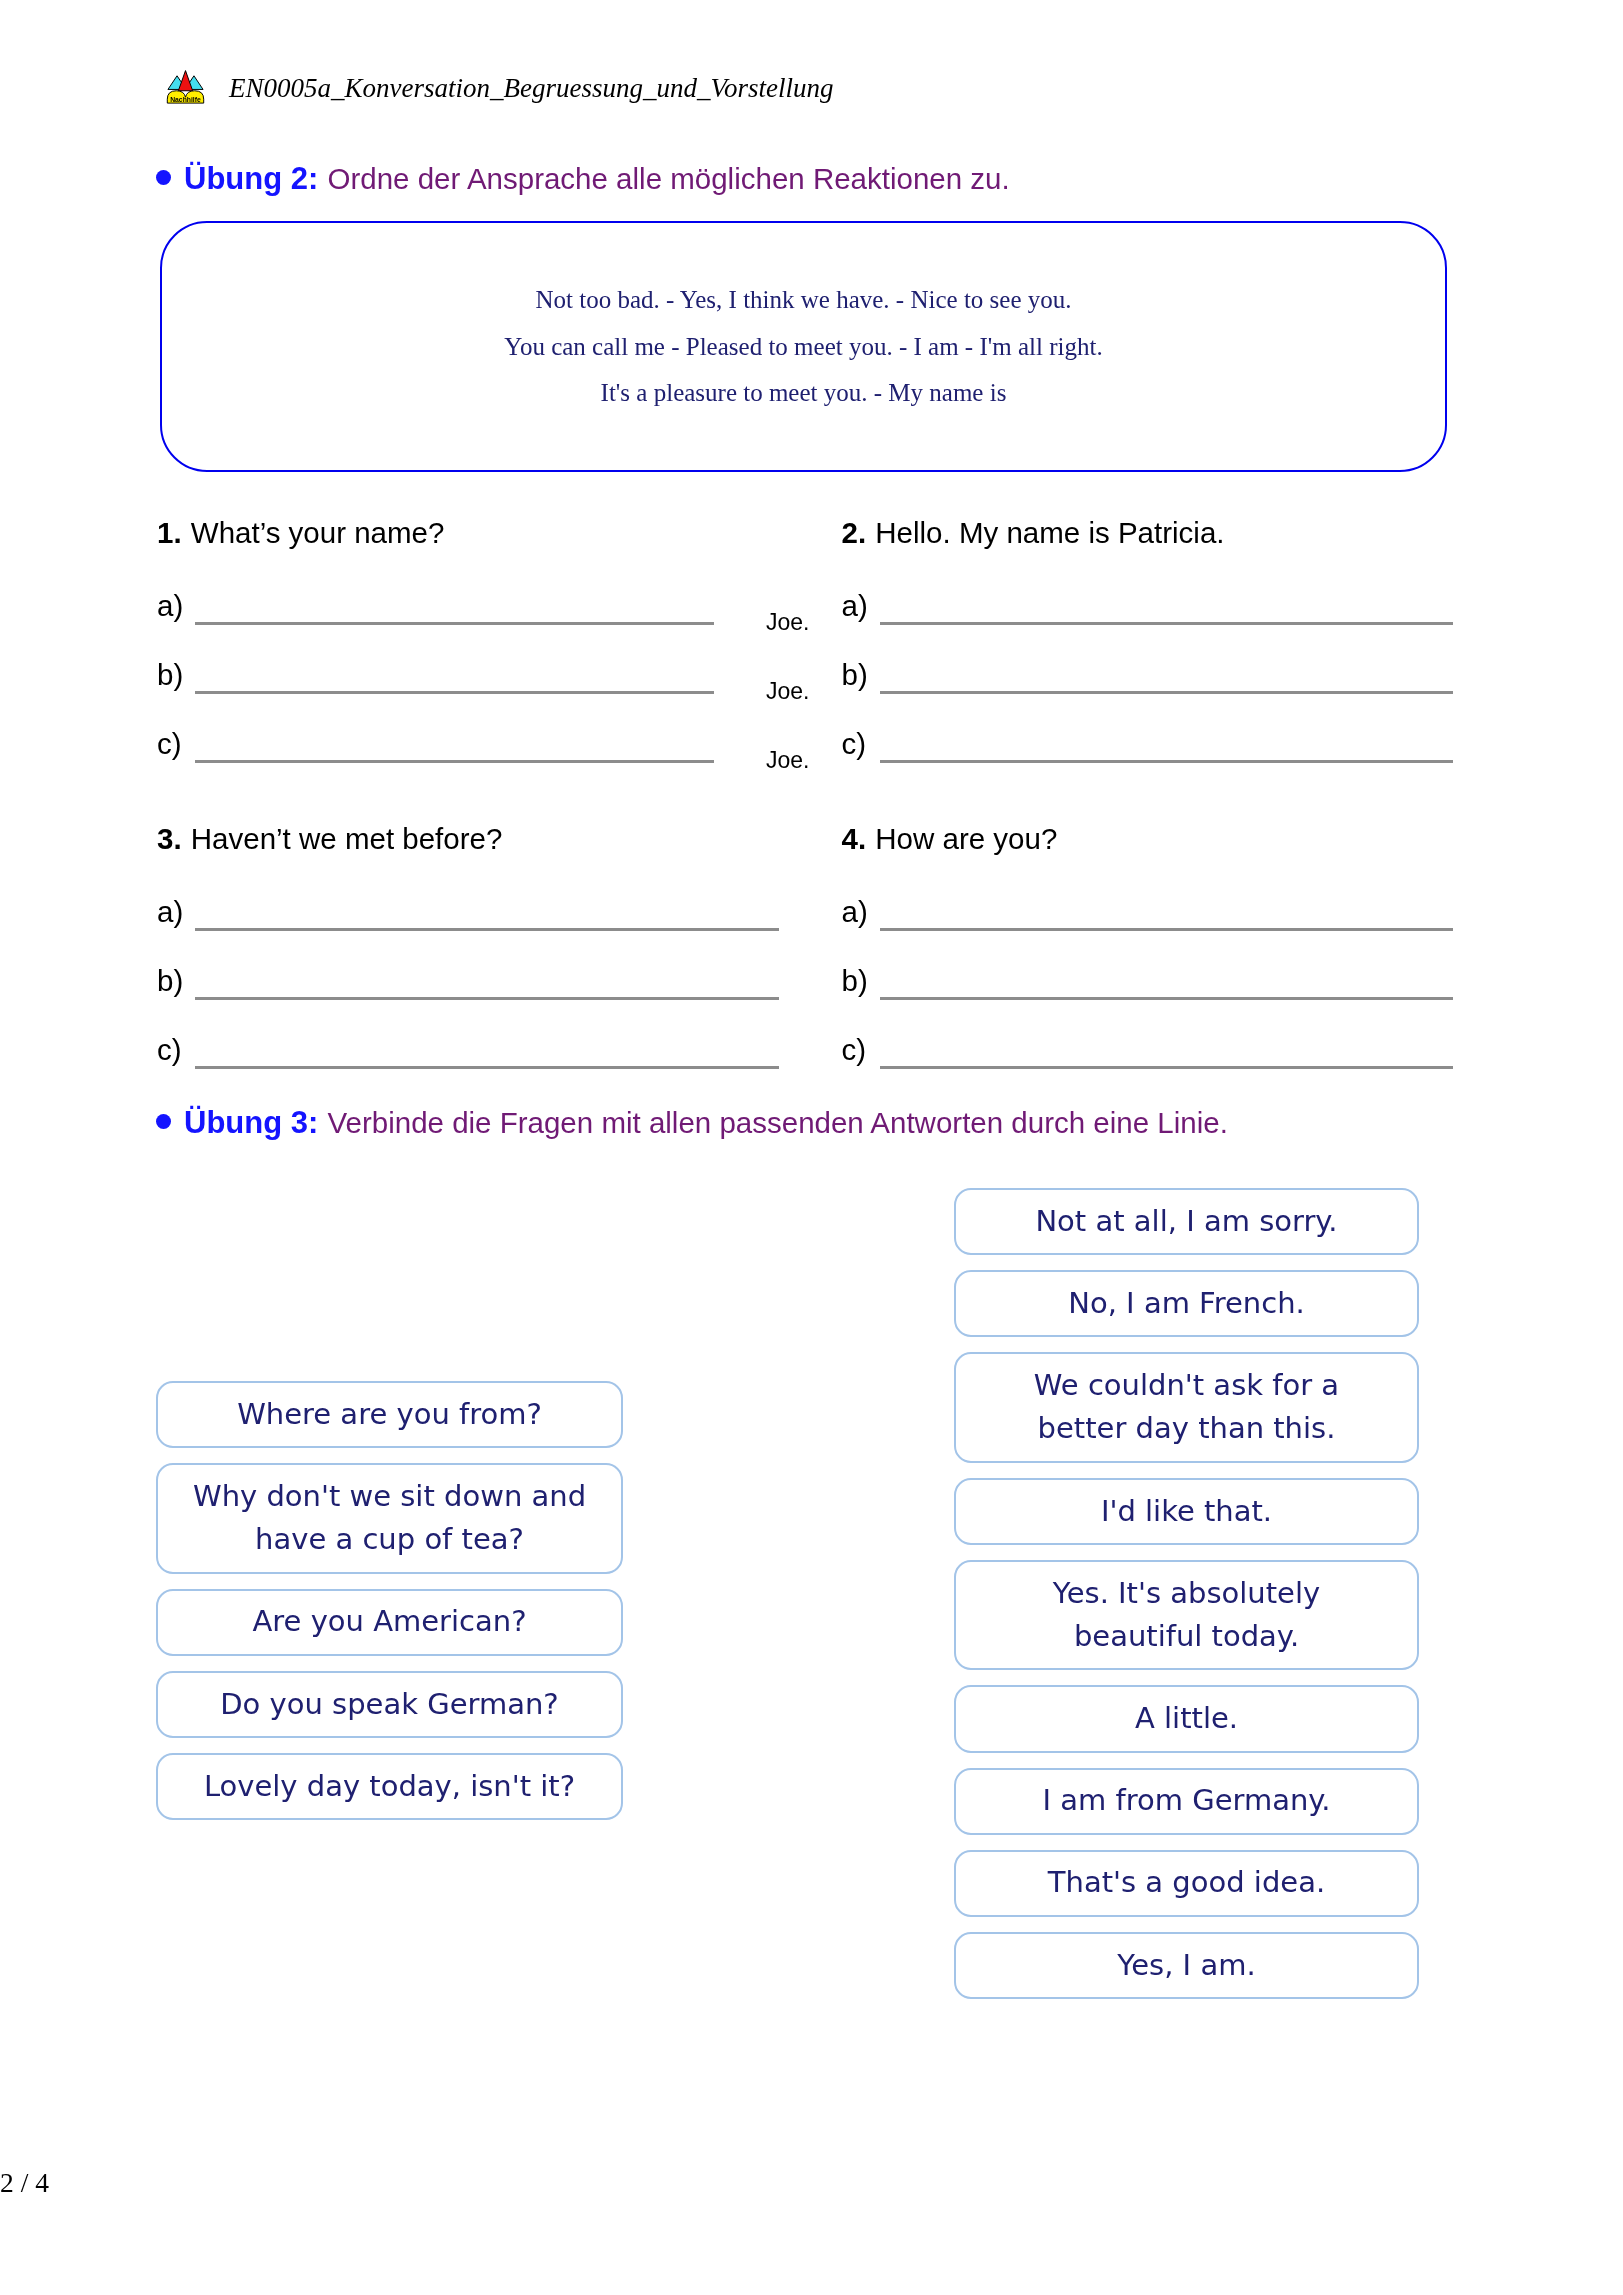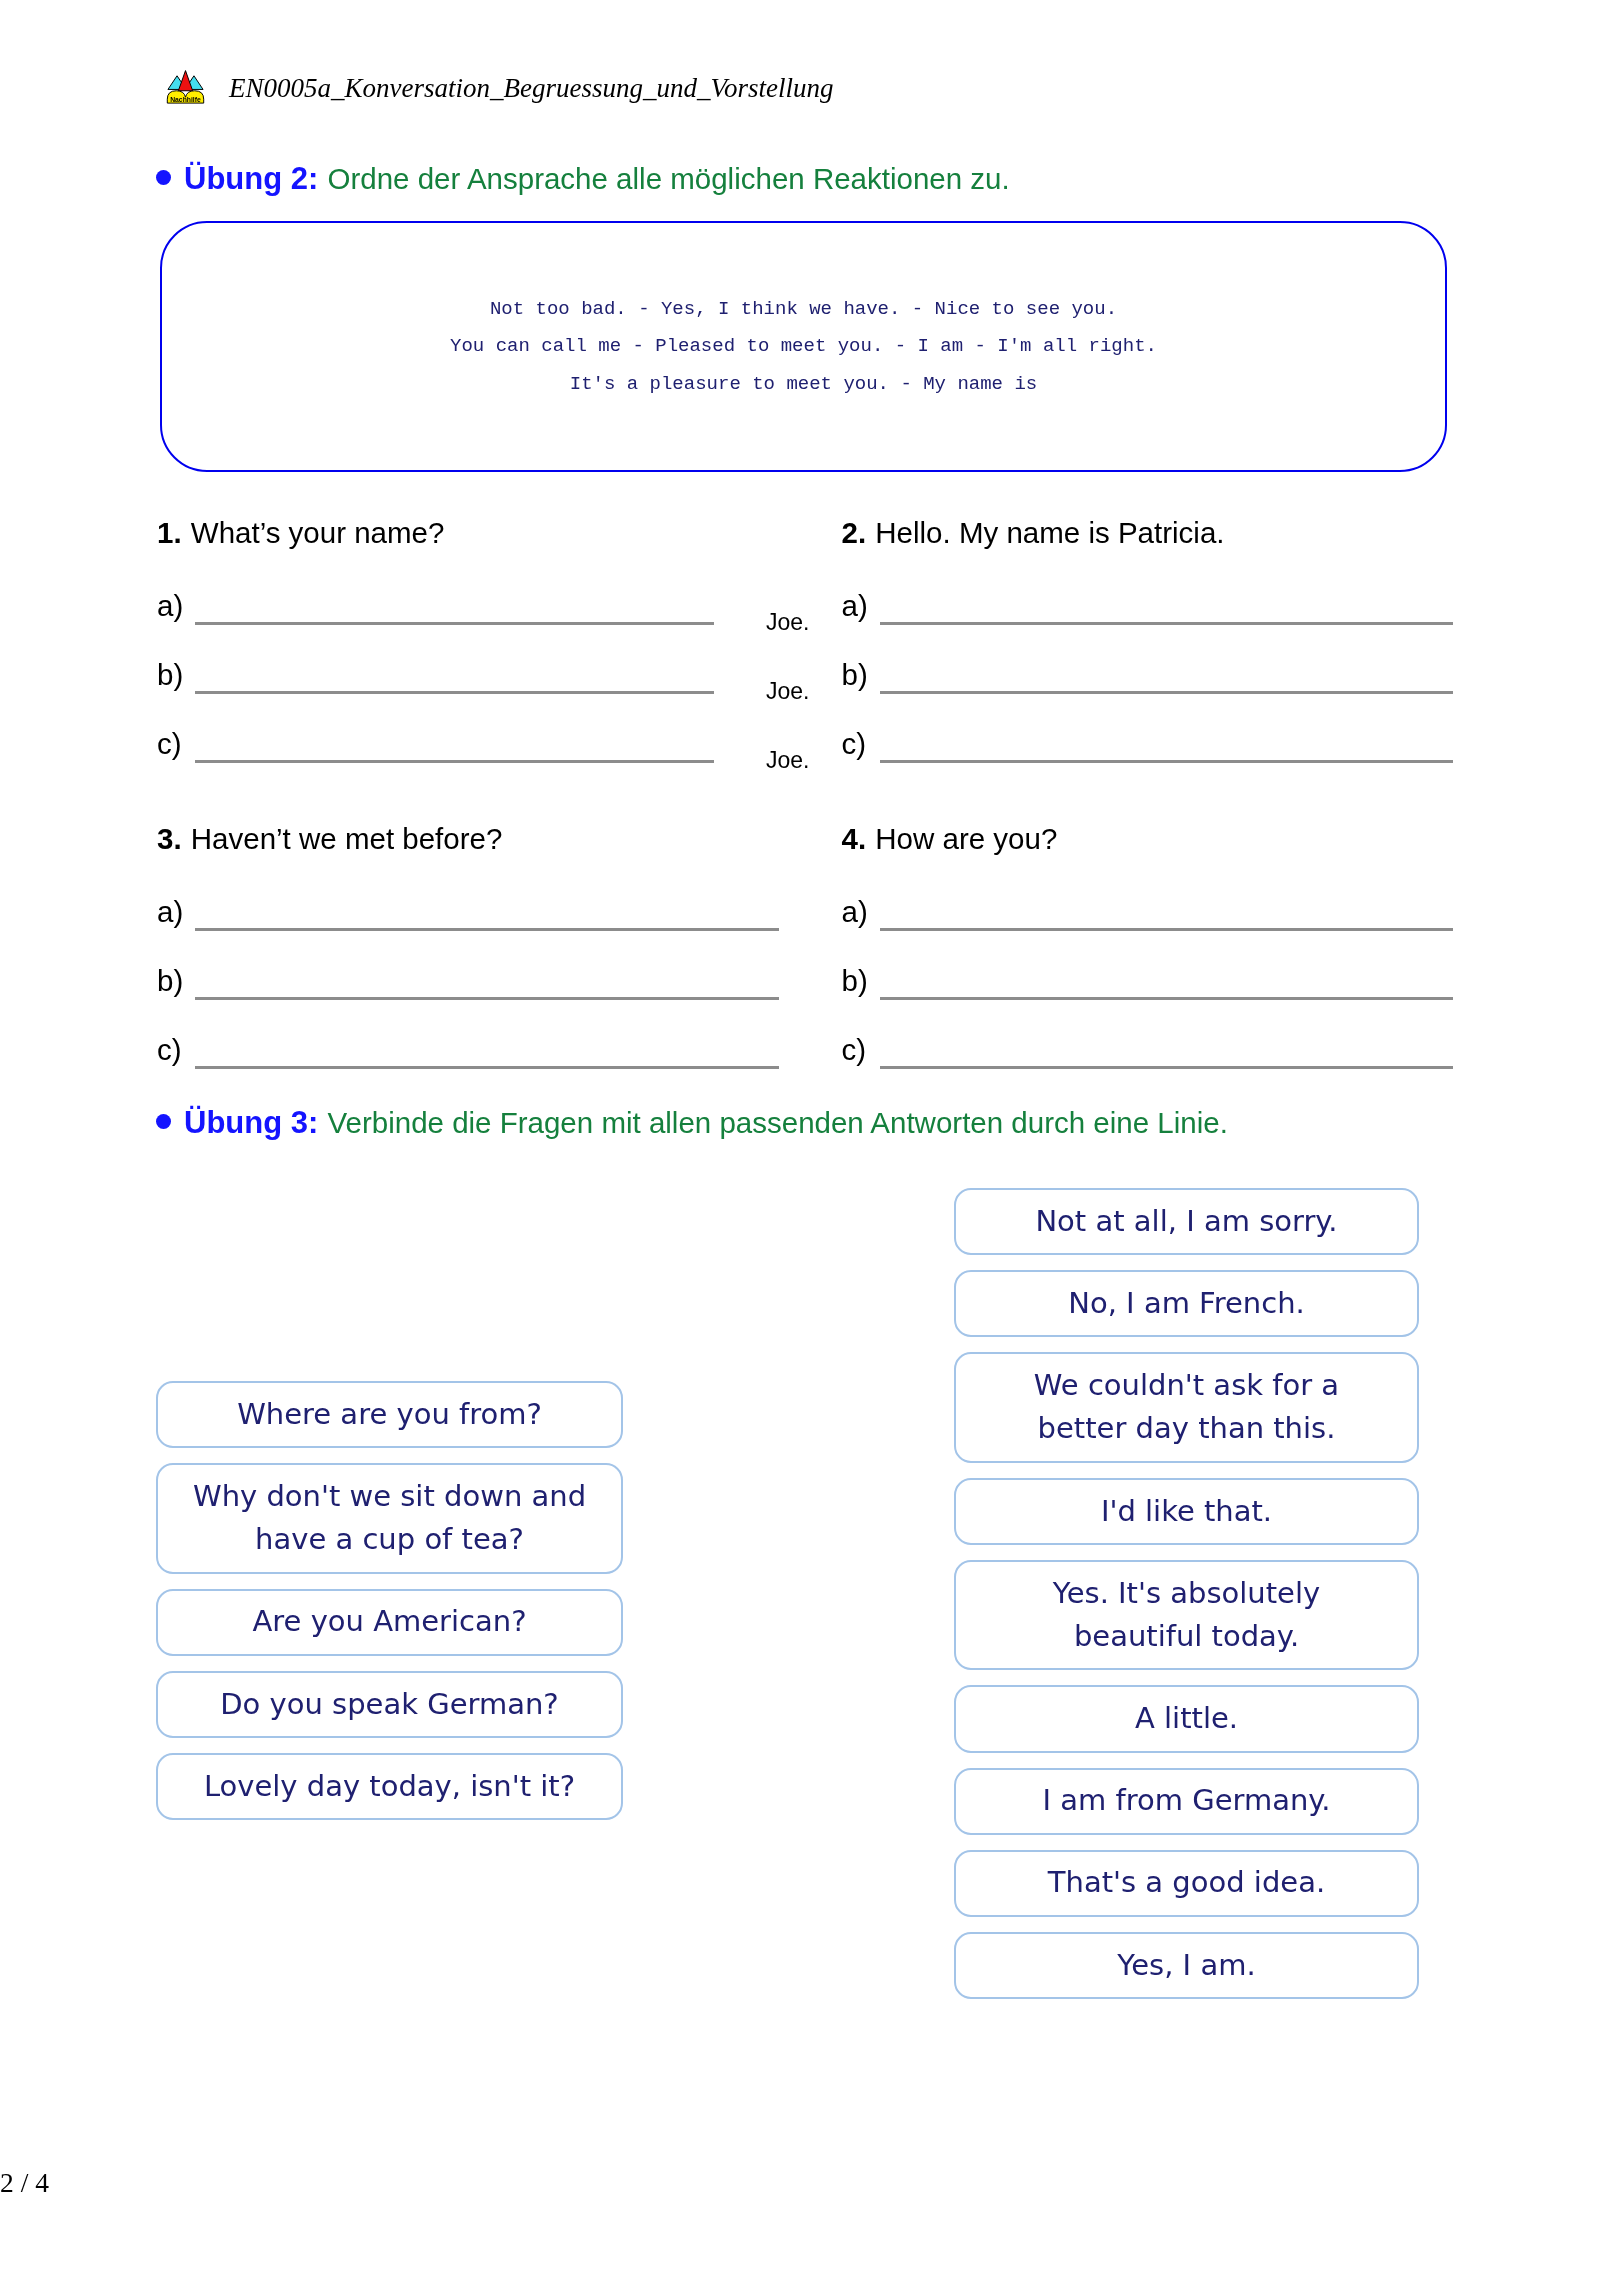--- a/index.html
+++ b/index.html
@@ -22,36 +22,36 @@
     color:#000;
     white-space:nowrap;
   }
   
   .ex-heading{position:absolute;left:156px;white-space:nowrap;font-size:29.5px;}
   .ex-heading .bullet{
     display:inline-block;width:15px;height:15px;border-radius:50%;
     background:var(--accent-blue,#1414FF);margin-right:13px;vertical-align:3.9px;
   }
   .ex-heading .ex-label{color:var(--accent-blue,#1414FF);font-weight:bold;font-size:31px;}
-  .ex-heading .ex-instruction{color:#15803d;margin-left:9.2px;}
+  .ex-heading .ex-instruction{color:#701a75;margin-left:9.2px;}
   #ex2-heading{top:161px;}
   #ex3-heading{top:1105px;}
   
   .word-bank{
     position:absolute;left:160px;top:221px;width:1287px;height:251px;
     border:2.6px solid var(--bank-border,#0000EE);
     border-radius:47px;
     box-sizing:border-box;
     display:flex;flex-direction:column;justify-content:center;
     row-gap:9.2px;
   }
   .word-bank .bank-line{
     text-align:center;
-    font-family:Liberation Mono, monospace;
-    font-size:19px;
+    font-family:Liberation Serif, serif;
+    font-size:25px;
     color:var(--ink-navy,#1F2070);
     line-height:1.5;
   }
   
   .questions-grid{
     position:absolute;left:157px;top:516px;width:1295px;
     display:grid;
     grid-template-columns:655px 611px;
     column-gap:29.5px;
     row-gap:31px;

